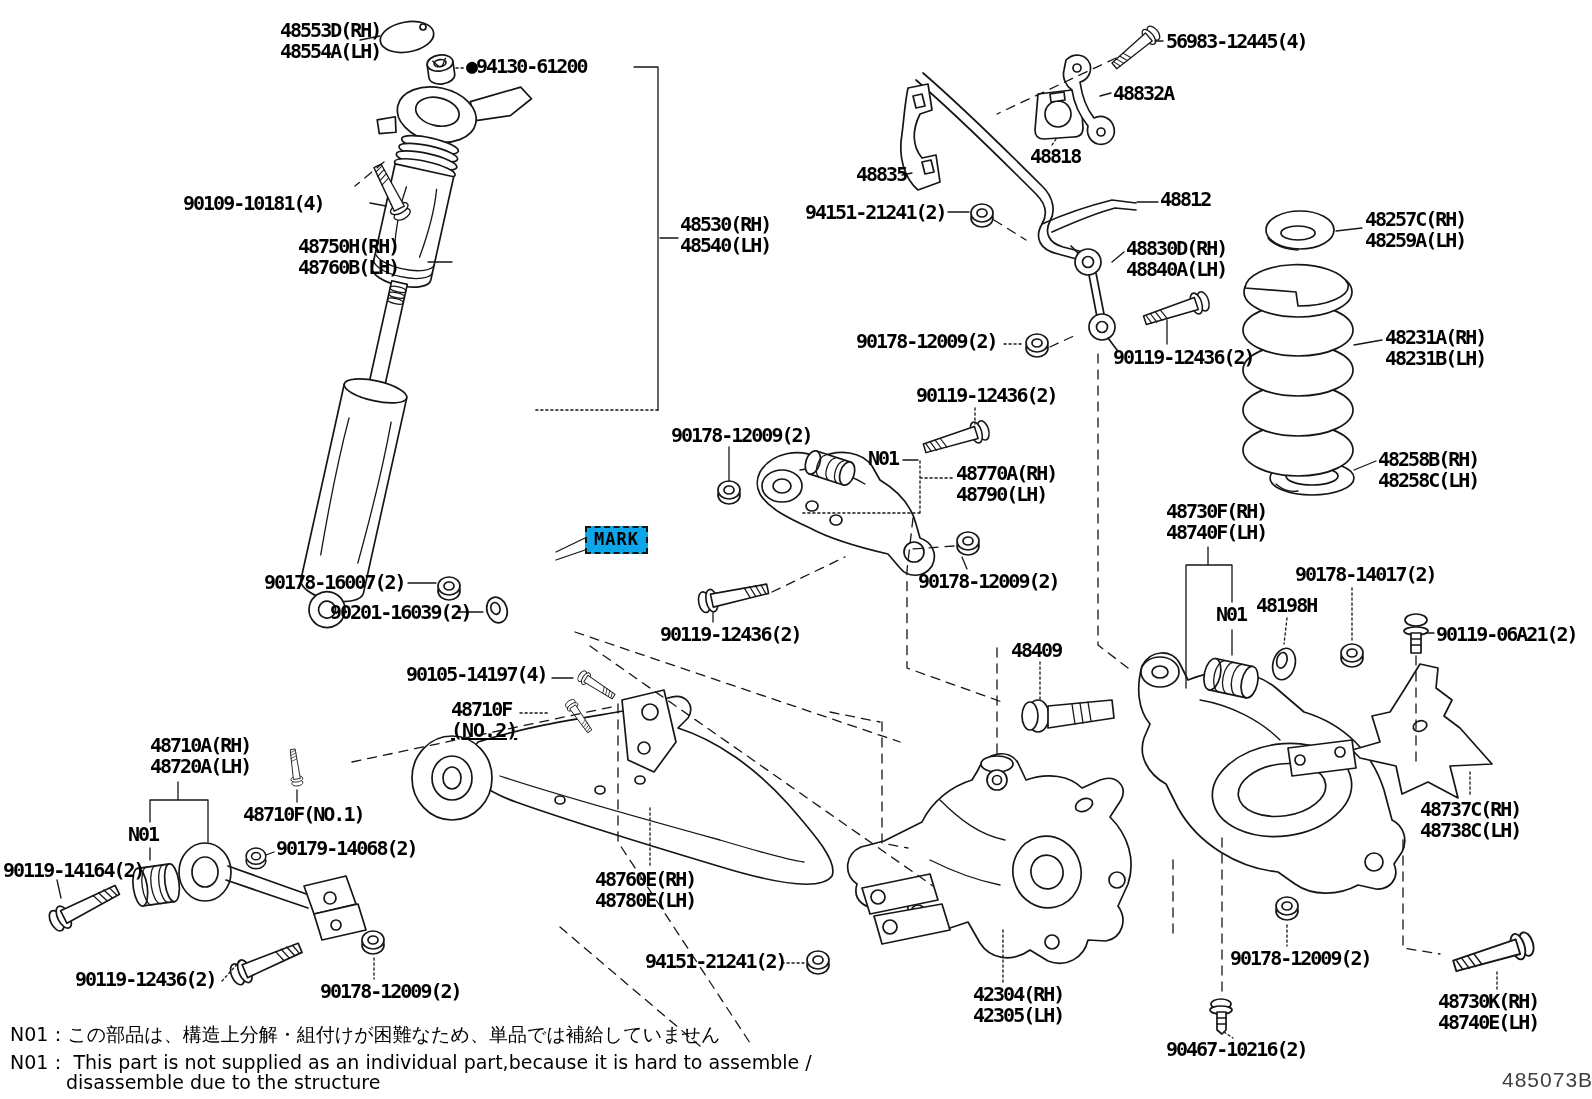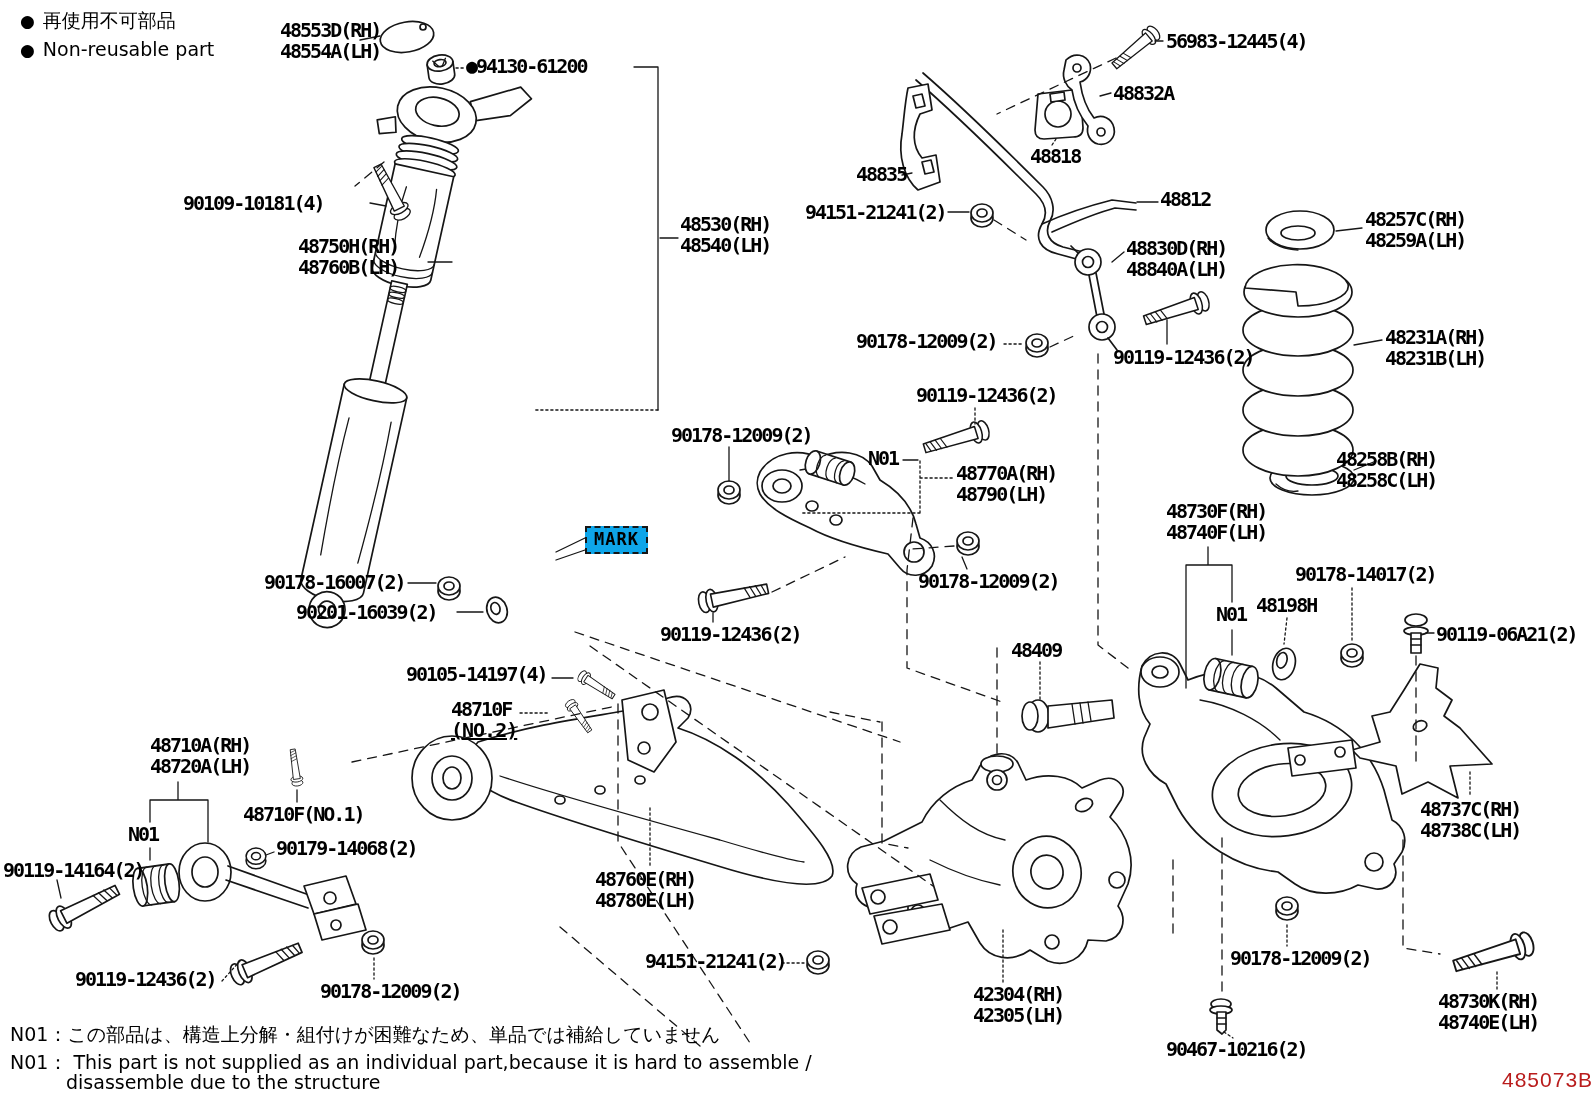--- a/index.html
+++ b/index.html
@@ -12,21 +12,21 @@
   .dot{stroke-dasharray:2.2,2.8;}
   .dsh{stroke-dasharray:9,7;}
   .plabel{position:absolute;font-family:"DejaVu Sans Mono",monospace;font-weight:bold;
           font-size:20px;line-height:21px;letter-spacing:-2px;white-space:pre;color:#000;}
   .plabel .small{font-size:20px;letter-spacing:-1px;font-weight:bold;text-decoration:underline;}
   .markbox{border:2px dashed #161616;padding:1px 7px 2px 7px;font-size:17px;letter-spacing:1px;background:#0ea5e9;}
   .legend{position:absolute;left:20px;top:6px;font-size:19px;line-height:28px;}
   .legend .dot-mark{font-size:17px;margin-right:8px;}
   .noteline{position:absolute;font-size:19px;white-space:pre;}
   .drawnum{position:absolute;font-family:"Liberation Sans","DejaVu Sans",sans-serif;
-           font-size:21px;color:#b91c1c;letter-spacing:1px;}
+           font-size:21px;color:#404040;letter-spacing:1px;}
 </style>
 </head>
 <body>
 
 <div id="stage">
 
   <svg width="1592" height="1099" viewBox="0 0 1592 1099">
     <defs>
       <g id="boltR">
         <ellipse class="fw" cx="-6" cy="0" rx="6" ry="11"></ellipse>
@@ -317,51 +317,47 @@
       <path class="ln thin dsh" d="M352,762 L616,706"></path>
       <path class="ln thin dsh" d="M560,927 L700,1046"></path>
       <path class="ln thin dsh" d="M1416,656 V766"></path>
       <path class="ln thin dsh" d="M1403,840 V948 L1440,954"></path>
       <path class="ln thin dsh" d="M1222,838 V998"></path>
       <path class="ln thin dsh" d="M830,712 L880,722 M882,722 V843 L908,848"></path>
       <path class="ln thin dsh" d="M1173,860 V938"></path>
     </g>
   </svg>
 
-  <div class="legend">
-    <div><span class="dot-mark">●</span><span>再使用不可部品</span></div>
-    <div><span class="dot-mark">●</span><span>Non-reusable part</span></div>
-  </div>
 
   <div id="labels">
       <div class="plabel" style="left: 248px; top: 20px; margin-left: 32px;"><div>48553D(RH)</div><div>48554A(LH)</div></div>
       <div class="plabel" style="left: 466px; top: 56px;"><div>●94130-61200</div></div>
       <div class="plabel" style="left: 183px; top: 193px;"><div>90109-10181(4)</div></div>
       <div class="plabel" style="left: 298px; top: 236px;"><div>48750H(RH)</div><div>48760B(LH)</div></div>
       <div class="plabel" style="left: 680px; top: 214px;"><div>48530(RH)</div><div>48540(LH)</div></div>
       <div class="plabel" style="left: 1166px; top: 31px;"><div>56983-12445(4)</div></div>
       <div class="plabel" style="left: 1113px; top: 83px;"><div>48832A</div></div>
       <div class="plabel" style="left: 1030px; top: 146px;"><div>48818</div></div>
       <div class="plabel" style="left: 856px; top: 164px;"><div>48835</div></div>
       <div class="plabel" style="left: 805px; top: 202px;"><div>94151-21241(2)</div></div>
       <div class="plabel" style="left: 1160px; top: 189px; text-align: right;"><div>48812</div></div>
       <div class="plabel" style="left: 1126px; top: 238px;"><div>48830D(RH)</div><div>48840A(LH)</div></div>
       <div class="plabel" style="left: 1365px; top: 209px;"><div>48257C(RH)</div><div>48259A(LH)</div></div>
       <div class="plabel" style="left: 1385px; top: 327px;"><div>48231A(RH)</div><div>48231B(LH)</div></div>
-      <div class="plabel" style="left: 1336px; top: 449px;"><div>48258B(RH)</div><div>48258C(LH)</div></div>
+      <div class="plabel" style="left: 1378px; top: 449px;"><div>48258B(RH)</div><div>48258C(LH)</div></div>
       <div class="plabel" style="left: 856px; top: 331px;"><div>90178-12009(2)</div></div>
       <div class="plabel" style="left: 1113px; top: 347px;"><div>90119-12436(2)</div></div>
       <div class="plabel" style="left: 916px; top: 385px;"><div>90119-12436(2)</div></div>
       <div class="plabel" style="left: 671px; top: 425px;"><div>90178-12009(2)</div></div>
       <div class="plabel" style="left: 868px; top: 448px;"><div>N01</div></div>
       <div class="plabel" style="left: 956px; top: 463px;"><div>48770A(RH)</div><div>48790(LH)</div></div>
       <div class="plabel" style="left: 918px; top: 571px;"><div>90178-12009(2)</div></div>
       <div class="plabel markbox" style="left: 585px; top: 526px;"><div>MARK</div></div>
       <div class="plabel" style="left: 264px; top: 572px;"><div>90178-16007(2)</div></div>
-      <div class="plabel" style="left: 296px; top: 602px;"><div>90201-16039(2)</div></div>
+      <div class="plabel" style="left: 310px; top: 602px; padding-left: 20px;"><div>90201-16039(2)</div></div>
       <div class="plabel" style="left: 660px; top: 624px;"><div>90119-12436(2)</div></div>
       <div class="plabel" style="left: 406px; top: 664px;"><div>90105-14197(4)</div></div>
       <div class="plabel" style="left: 451px; top: 699px;"><div>48710F</div><div class="small">(NO.2)</div></div>
       <div class="plabel" style="left: 1011px; top: 640px;"><div>48409</div></div>
       <div class="plabel" style="left: 1166px; top: 501px;"><div>48730F(RH)</div><div>48740F(LH)</div></div>
       <div class="plabel" style="left: 1295px; top: 564px;"><div>90178-14017(2)</div></div>
       <div class="plabel" style="left: 1256px; top: 595px;"><div>48198H</div></div>
       <div class="plabel" style="left: 1216px; top: 604px;"><div>N01</div></div>
       <div class="plabel" style="left: 1436px; top: 624px;"><div>90119-06A21(2)</div></div>
       <div class="plabel" style="left: 150px; top: 735px;"><div>48710A(RH)</div><div>48720A(LH)</div></div>

